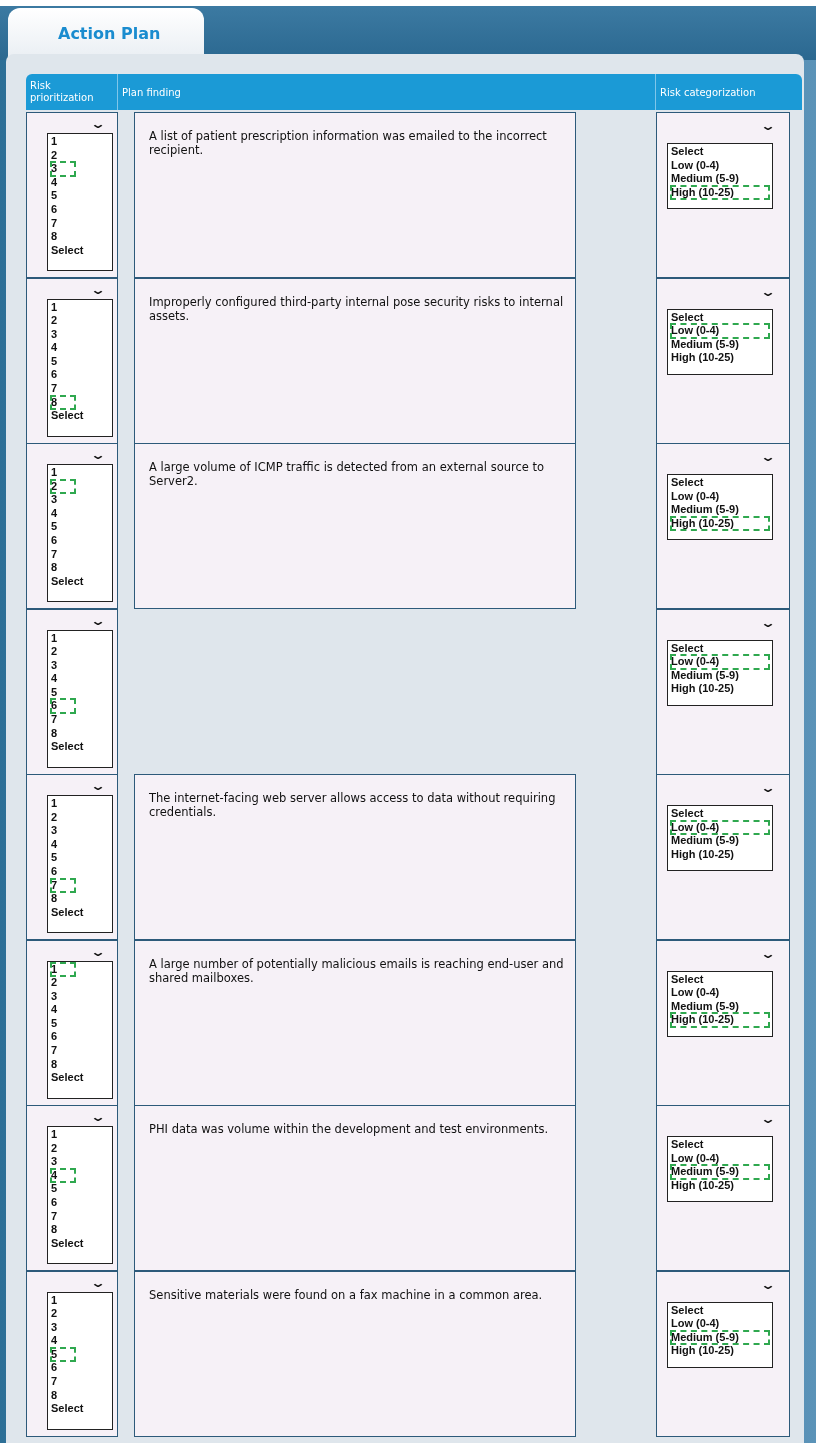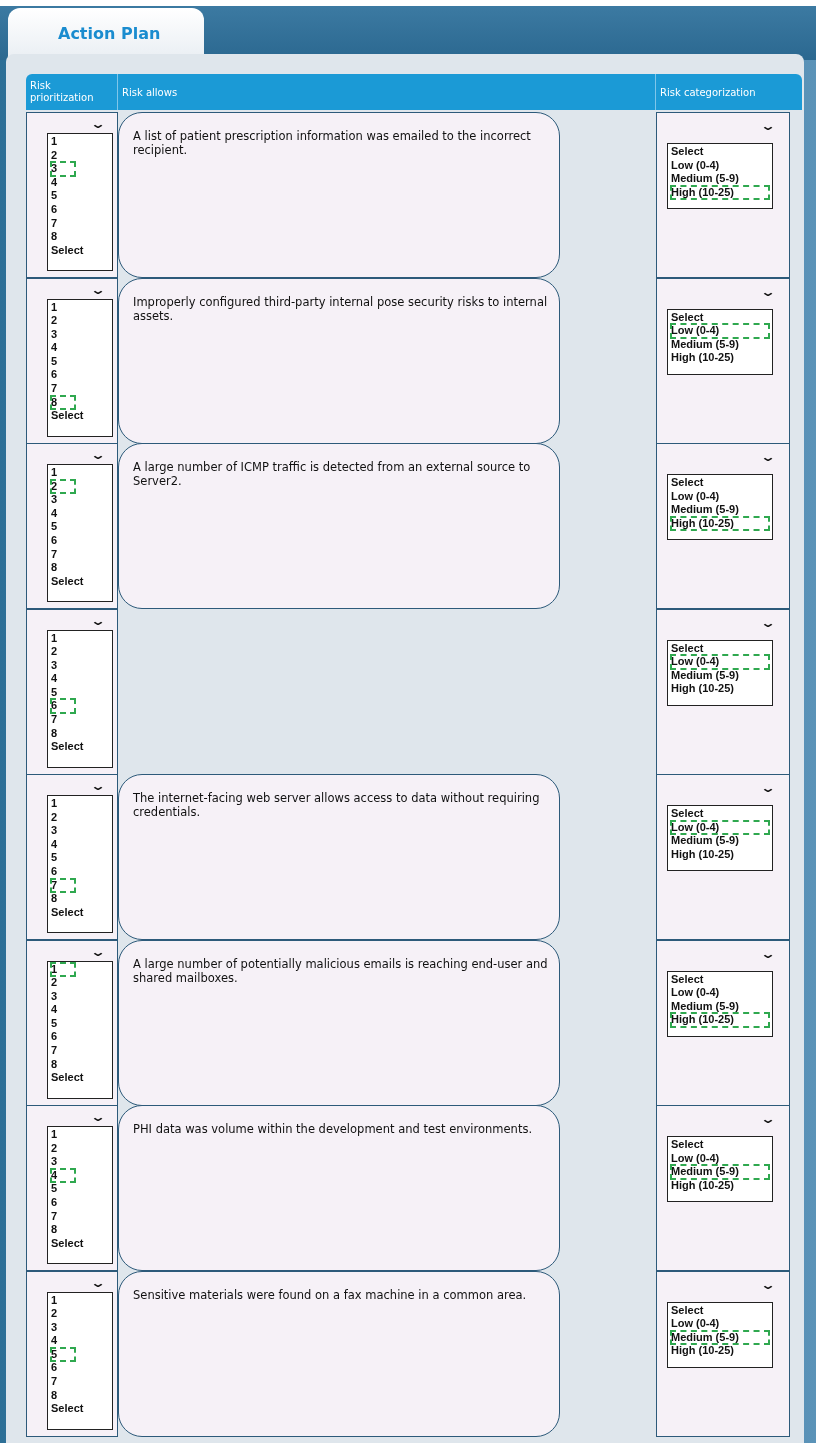--- a/index.html
+++ b/index.html
@@ -7,39 +7,39 @@
     background:linear-gradient(90deg,#2d6f96 0%,#4a8cb5 30%,#3f7ea6 60%,#5b93b8 100%);position:relative;}
   .topbar{position:absolute;left:0;top:0;width:816px;height:60px;background:linear-gradient(180deg,#fff 0,#fff 6px,#3c7aa2 6px,#2b6890 60px);}
   .tab{position:absolute;left:8px;top:8px;width:196px;height:52px;background:linear-gradient(180deg,#ffffff,#e9eef3);
     border-radius:12px 12px 0 0;text-align:center;}
   .tab span{position:absolute;left:50px;top:16px;font-family:"DejaVu Sans",sans-serif;font-weight:bold;font-size:16px;color:#1a8ccf;}
   .panel{position:absolute;left:6px;top:54px;width:798px;height:1389px;background:#dfe6ec;border-radius:8px 8px 0 0;}
   .hdr{position:absolute;left:26px;top:74px;width:760px;height:36px;background:#1b9ad6;border-radius:6px 6px 0 0;color:#fff;font-size:10px;padding-left:16px;}
   .hdr div{position:absolute;top:0;height:36px;border-right:1px solid #7fc6ea;display:flex;align-items:center;padding-left:4px;box-sizing:border-box;}
   .row{position:absolute;left:26px;width:764px;height:166px;}
   .cell{position:absolute;top:0;height:166px;background:#f6f1f7;border:1px solid #2d5a7a;box-sizing:border-box;}
-  .c1{left:0;width:92px;} .c2{left:92px;width:442px;border-radius:24px;} .c3{left:630px;width:134px;}
+  .c1{left:0;width:92px;} .c2{left:108px;width:442px;} .c3{left:630px;width:134px;}
   .chev{position:absolute;font-size:12px;font-weight:bold;color:#111;transform:scaleX(1.6);}
   .list{position:absolute;background:#fff;border:1px solid #222;font-family:"Liberation Sans",sans-serif;font-size:11px;font-weight:bold;color:#111;line-height:13.6px;padding:1px 3px;box-sizing:border-box;}
   .list .opt{position:relative;}
   .list .opt.sel{outline:2px dashed #2fa84f;outline-offset:-1px;width:24px;}
   .c3 .list .opt.sel{width:auto;}
   .finding{position:absolute;left:14px;top:16px;font-family:"DejaVu Sans",sans-serif;font-size:11.5px;color:#111;}
 </style>
 </head>
 <body>
 
 <div class="topbar"></div>
 <div class="tab">
     <span>Action Plan</span>
   </div>
 <div class="panel"></div>
 <div class="hdr">
   <div style="left:0;width:92px;line-height:12px;">Risk prioritization</div>
-  <div style="left:92px;width:538px;">Risk allows</div>
+  <div style="left:92px;width:538px;">Plan finding</div>
   <div style="left:630px;width:130px;border-right:none;">Risk categorization</div>
 </div>
 <div id="rows">
     <div class="row" style="top: 112px;">
       <div class="cell c1">
         <span class="chev" style="left:66px;top:4px;">⌄</span>
         <div class="list" style="left:20px;top:20px;width:66px;height:138px;">
           <div class="opt">1</div>
           <div class="opt">2</div>
           <div class="opt sel">3</div>
@@ -101,21 +101,21 @@
           <div class="opt">3</div>
           <div class="opt">4</div>
           <div class="opt">5</div>
           <div class="opt">6</div>
           <div class="opt">7</div>
           <div class="opt">8</div>
           <div class="opt">Select</div>
         </div>
       </div>
       <div class="cell c2">
-        <div class="finding">A large number of ICMP traffic is detected from an external source to Server2.</div>
+        <div class="finding">A large volume of ICMP traffic is detected from an external source to Server2.</div>
       </div>
       <div class="cell c3">
         <span class="chev" style="left:106px;top:6px;">⌄</span>
         <div class="list" style="left:10px;top:30px;width:106px;height:66px;">
           <div class="opt">Select</div>
           <div class="opt">Low (0-4)</div>
           <div class="opt">Medium (5-9)</div>
           <div class="opt sel">High (10-25)</div>
         </div>
       </div>

